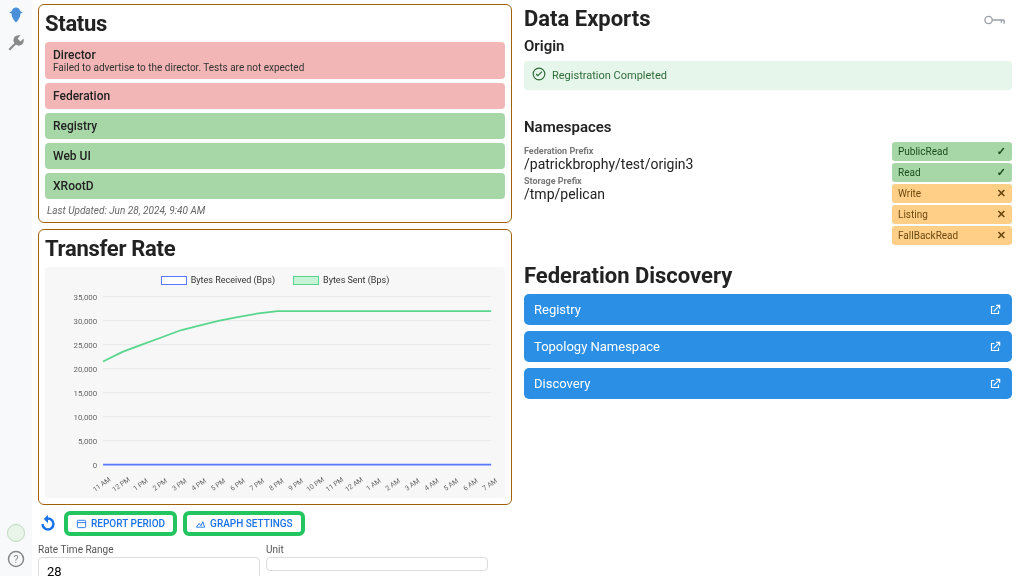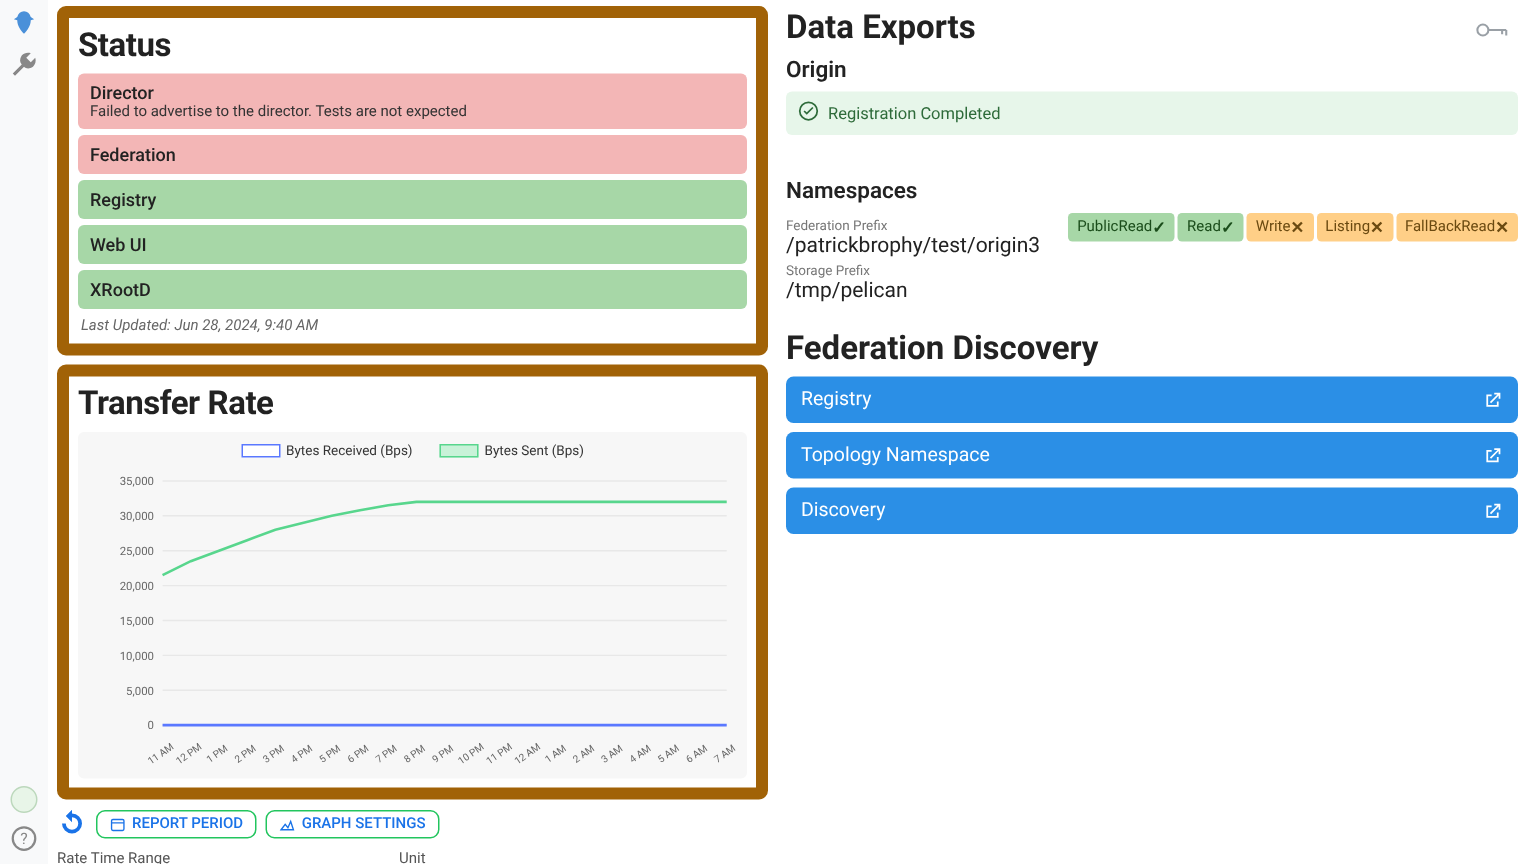--- a/index.html
+++ b/index.html
@@ -7,49 +7,49 @@
 .app { display: flex; position: relative; }
 .vsidebar { width: 32px; background: #f8f9fa; height: 576px; display: flex; flex-direction: column; align-items: center; padding-top: 6px; gap: 10px; }
 .vsidebar .icon { width: 18px; height: 18px; color: #4a90d9; cursor: pointer; }
 .vsidebar .bottom-icons { margin-top: auto; margin-bottom: 8px; display: flex; flex-direction: column; align-items: center; gap: 8px; }
 .bottom-icons .dot { width: 18px; height: 18px; border-radius: 50%; background: #e8f5e8; border:1px solid #bcd8bc; }
 .bottom-icons .q { width: 18px; height: 18px; color: #888; }
 .main { display: flex; flex: 1; }
 .col { padding: 4px 6px 10px 6px; }
 .left { width: 486px; }
 .right { flex: 1; padding-left: 6px; padding-right: 12px; }
-.panel { border: 8px solid #a16207; border-radius: 6px; margin-bottom: 6px; background: #fff; }
+.panel { border: 1px solid #a16207; border-radius: 6px; margin-bottom: 6px; background: #fff; }
 .panel-inner { padding: 4px 6px 6px 6px; }
 h2.section { font-size: 22px; font-weight: 700; letter-spacing: -0.3px; margin: 2px 0 6px 0; color: #222; }
 .status-row { border-radius: 4px; padding: 6px 8px; margin-bottom: 4px; font-size: 12px; }
 .status-row .title { font-weight: 500; color: #222; }
 .status-row .msg { font-size: 10px; color: #333; }
 .status-err { background: #f3b6b6; }
 .status-ok  { background: #a7d7a7; }
 .last-updated { font-size: 10px; color: #666; padding: 2px 2px 0 2px; font-style: italic; }
 .chart-wrap { background: #f7f7f7; border-radius: 4px; padding: 4px; }
 .legend { display: flex; justify-content: center; gap: 18px; font-size: 9px; color: #333; margin: 4px 0; }
 .legend .swatch { display:inline-block; width:26px; height:9px; border:1px solid; margin-right:4px; vertical-align:middle; }
 .chart-svg { width: 100%; height: 205px; display:block; }
 .toolbar { display: flex; gap: 6px; align-items: center; margin-top: 4px; }
-.toolbar .chip { border:1px solid #22c55e; color:#1a73e8; border-radius:6px; padding:3px 8px; font-size:10px; font-weight:500; cursor:pointer; display:flex; align-items:center; gap:4px; }
+.toolbar .chip { border:4px solid #22c55e; color:#1a73e8; border-radius:6px; padding:3px 8px; font-size:10px; font-weight:500; cursor:pointer; display:flex; align-items:center; gap:4px; }
 .toolbar .refresh { width:20px; height:20px; color:#1a73e8; cursor:pointer; }
 .form-grid { display: grid; grid-template-columns: 1fr 1fr 18px; gap: 6px; margin-top: 8px; }
 .form-cell { display:flex; flex-direction:column; }
 .form-cell .lbl { font-size:10px; color:#555; margin-bottom:2px; }
 .form-cell input, .form-cell .select { border:1px solid #dcdcdc; border-radius:4px; padding:6px 8px; font-size:13px; background:#fff; width:100%; }
 .form-cell .select { display:flex; justify-content:space-between; align-items:center; cursor:pointer; }
 
 .right h2 { font-size: 22px; font-weight:700; margin: 2px 0 6px 0; }
 .right h3 { font-size: 15px; font-weight:600; margin: 6px 0; }
 .reg-banner { background:#e7f6ea; color:#2e6b3a; border-radius:4px; padding:6px 8px; font-size:11px; display:flex; align-items:center; gap:6px; }
-.ns-label { font-size:9px; color:#777; margin-top:4px; }
+.ns-label { font-size:9px; color:#777; margin-top:4px;font-weight:bold; }
 .ns-row { display:flex; align-items:flex-start; gap:6px; }
 .ns-row .path { flex:1; font-size:14px; padding-top:12px; }
-.ns-badges { display:flex; flex-direction:row; gap:2px; min-width:120px; }
+.ns-badges { display:flex; flex-direction:column; gap:2px; min-width:120px; }
 .badge { border-radius:3px; padding:3px 6px; font-size:10px; display:flex; justify-content:space-between; align-items:center; }
 .badge.green { background:#a7d7a7; color:#1b4d1b; }
 .badge.orange { background:#ffcf87; color:#6b4a11; }
 .badge .mk { font-weight:bold; font-size:11px; }
 .fed-item { background:#2b8fe6; color:#fff; border-radius:5px; padding:8px 10px; margin-bottom:6px; font-size:13px; display:flex; justify-content:space-between; align-items:center; cursor:pointer; }
 .fed-item .ext-icon { width:14px; height:14px; }
 .key-icon { position:absolute; top:14px; right:18px; color:#9aa0a6; }
 svg { fill: currentColor; }
 </style>
 </head>

